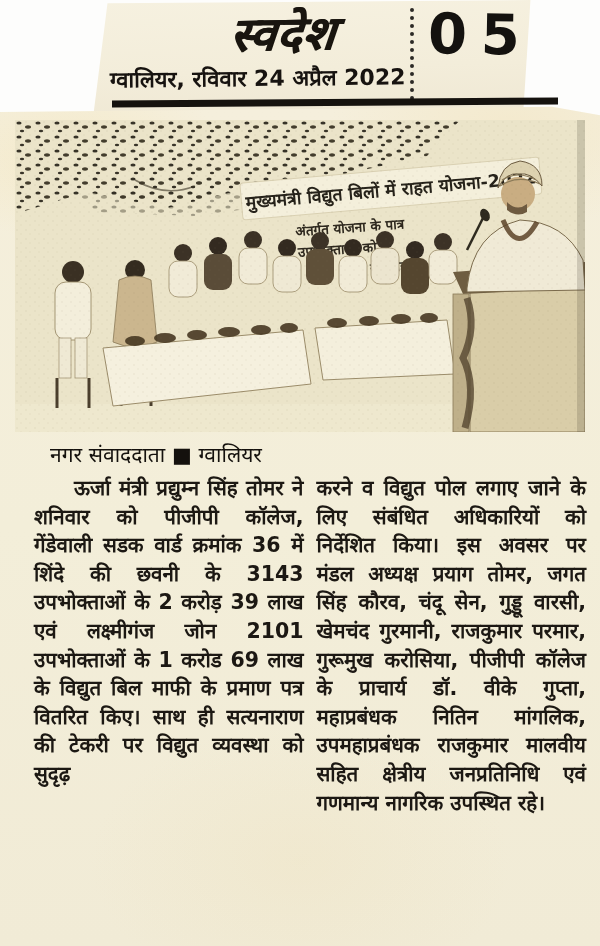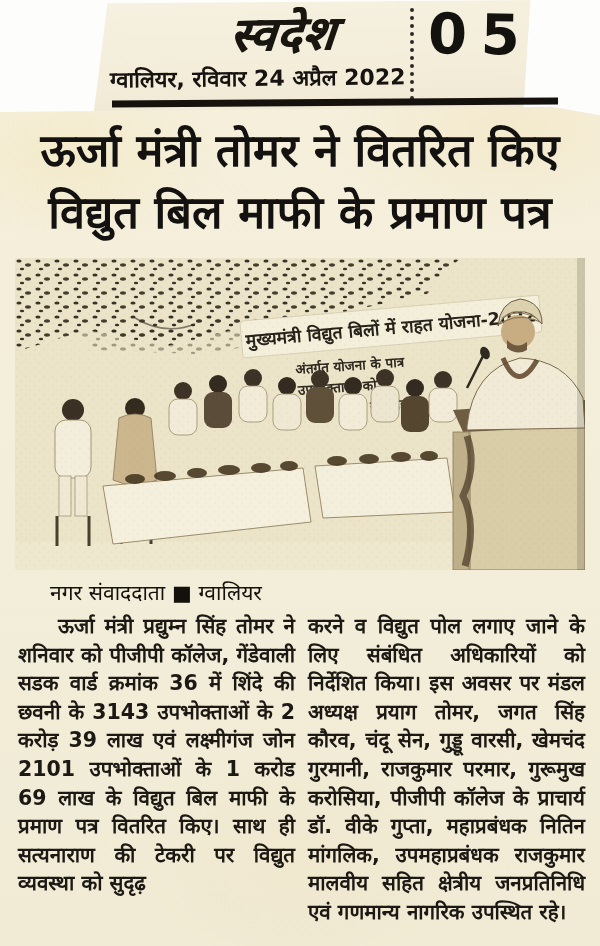--- a/index.html
+++ b/index.html
@@ -55,21 +55,21 @@
   .headline .hl-line{
     display:block;font-size:45px;line-height:62px;font-weight:700;
     letter-spacing:0;white-space:nowrap;
   }
   .photo-wrap{margin:14px auto 0 auto;width:570px;height:312px;display:block;}
   .byline{
     margin:8px 0 0 22px;width:268px;text-align:center;
     font-size:21px;font-weight:400;color:#14110d;white-space:nowrap;
   }
   .columns{
-    display:flex;gap:13px;padding:6px 14px 0 18px;
+    display:flex;gap:13px;padding:6px 14px 0 34px;
   }
   .col{
     width:277px;font-size:20.5px;line-height:28.6px;font-weight:600;
     color:#1c1813;text-align:justify;text-justify:inter-word;
   }
   .col p{margin:0;}
   .col-left p{text-indent:40px;}
 </style>
 </head>
 <body>
@@ -77,24 +77,20 @@
 <div class="header-clip">
   <div class="masthead">स्वदेश</div>
   <div class="dateline">ग्वालियर, रविवार 24 अप्रैल 2022</div>
   <div class="dotted-sep"></div>
   <div class="pagenum">05</div>
 </div>
 <div class="header-rule"></div>
 
 <div class="article-clip">
 
-  <h1 class="headline">
-    <span class="hl-line">ऊर्जा मंत्री तोमर ने वितरित किए</span>
-    <span class="hl-line">विद्युत बिल माफी के प्रमाण पत्र</span>
-  </h1>
 
   <svg class="photo-wrap" viewBox="0 0 570 312" xmlns="http://www.w3.org/2000/svg">
     <defs>
       <pattern id="speck" width="19" height="14" patternUnits="userSpaceOnUse">
         <ellipse cx="4" cy="3" rx="2.6" ry="1.5" fill="#2e2a1f"></ellipse>
         <ellipse cx="13" cy="7" rx="3" ry="1.7" fill="#3a3425"></ellipse>
         <ellipse cx="7" cy="11" rx="2.2" ry="1.3" fill="#2e2a1f"></ellipse>
       </pattern>
       <pattern id="noise" width="9" height="9" patternUnits="userSpaceOnUse">
         <circle cx="2" cy="2" r="0.8" fill="#7a6c4e"></circle>

